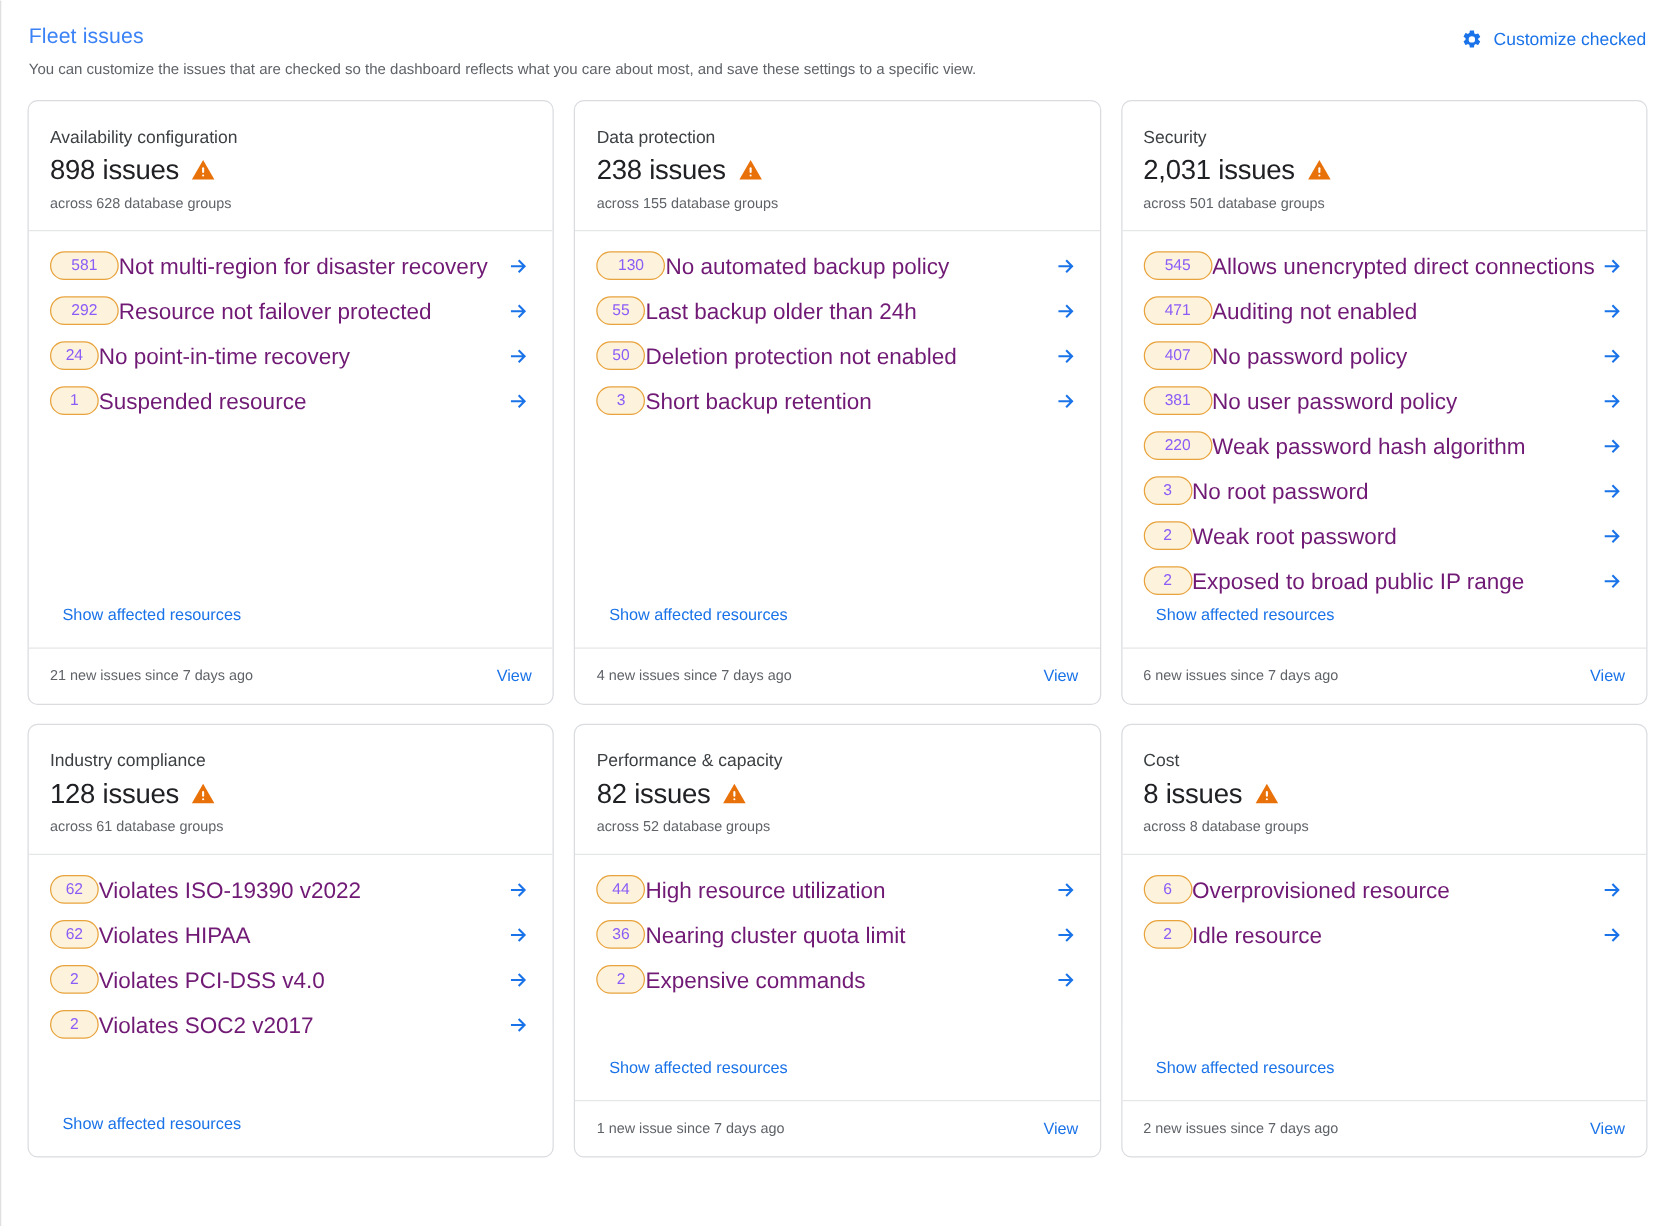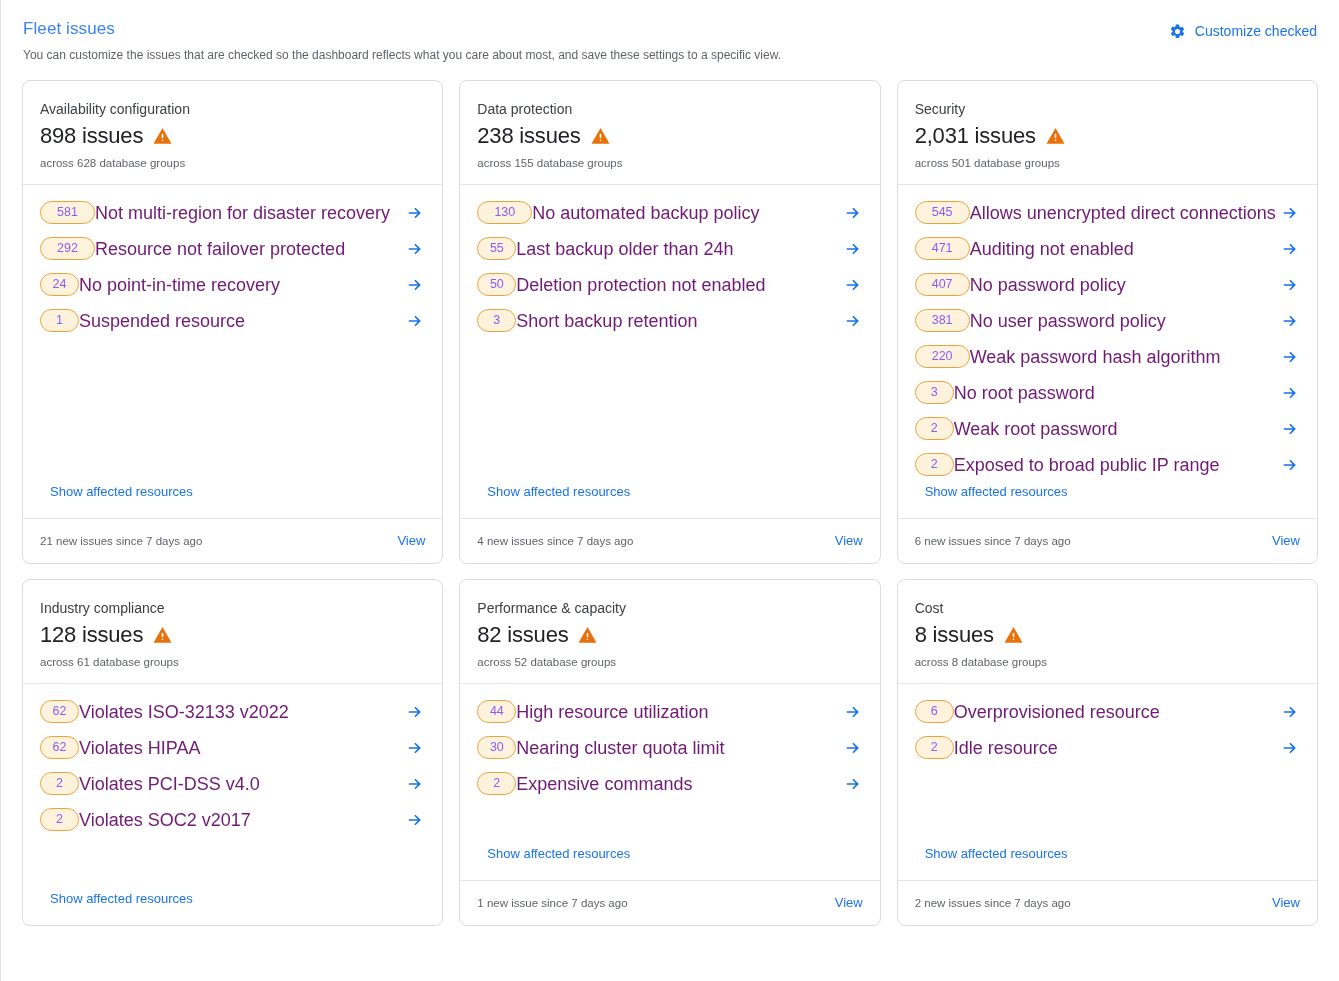--- a/index.html
+++ b/index.html
@@ -448,21 +448,21 @@
             <rect x="11" y="16.2" width="2" height="2" rx="1" fill="#ffffff"></rect>
           </svg>
         </span>
       </div>
       <div class="card-across">across 61 database groups</div>
     </div>
     <div class="card-body">
       <div class="issue-list">
             <div class="issue-row">
               <span class="badge">62</span>
-              <span class="issue-label">Violates ISO-32133 v2022</span>
+              <span class="issue-label">Violates ISO-19390 v2022</span>
               <span>
                 <svg class="arrow" viewBox="0 0 24 24" xmlns="http://www.w3.org/2000/svg">
                   <path fill="#1a73e8" d="M12.6 5.6 11.2 7l4 4H4.5v2h10.7l-4 4 1.4 1.4L19 12l-6.4-6.4Z"></path>
                 </svg>
               </span>
             </div>
             <div class="issue-row">
               <span class="badge">62</span>
               <span class="issue-label">Violates HIPAA</span>
               <span>
@@ -514,21 +514,21 @@
             <div class="issue-row">
               <span class="badge">44</span>
               <span class="issue-label">High resource utilization</span>
               <span>
                 <svg class="arrow" viewBox="0 0 24 24" xmlns="http://www.w3.org/2000/svg">
                   <path fill="#1a73e8" d="M12.6 5.6 11.2 7l4 4H4.5v2h10.7l-4 4 1.4 1.4L19 12l-6.4-6.4Z"></path>
                 </svg>
               </span>
             </div>
             <div class="issue-row">
-              <span class="badge">30</span>
+              <span class="badge">36</span>
               <span class="issue-label">Nearing cluster quota limit</span>
               <span>
                 <svg class="arrow" viewBox="0 0 24 24" xmlns="http://www.w3.org/2000/svg">
                   <path fill="#1a73e8" d="M12.6 5.6 11.2 7l4 4H4.5v2h10.7l-4 4 1.4 1.4L19 12l-6.4-6.4Z"></path>
                 </svg>
               </span>
             </div>
             <div class="issue-row">
               <span class="badge">2</span>
               <span class="issue-label">Expensive commands</span>

